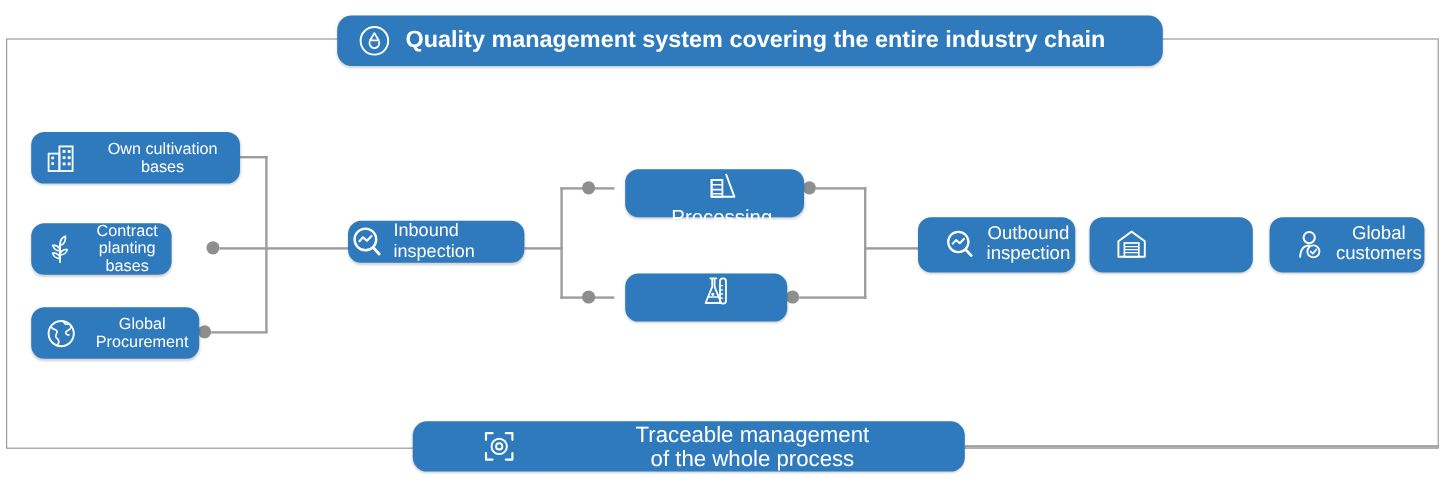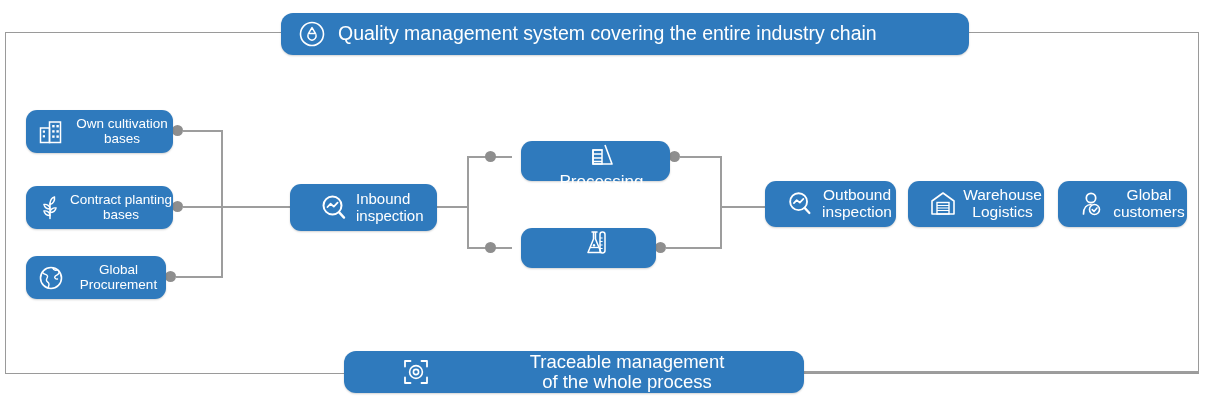--- a/index.html
+++ b/index.html
@@ -82,20 +82,21 @@
     width: 688px;
     height: 42px;
     border-radius: 12px;
     padding-left: 17px;
     gap: 12px;
   }
   .banner .lbl {
     font-size: 19.5px;
     text-align: left;
     white-space: nowrap;
+    font-weight: bold;
   }
 
   
   .banner-bottom {
     left: 344px;
     top: 351px;
     width: 460px;
     height: 42px;
     border-radius: 12px;
     padding-left: 56px;
@@ -108,32 +109,32 @@
 
   
   .src {
     height: 43px;
     border-radius: 11px;
     padding-left: 10px;
     gap: 5px;
   }
   .src .lbl { font-size: 13.5px; }
 
-  .src-1 { left: 26px; top: 110px; width: 147px; }
-  .src-2 { left: 26px; top: 186px; width: 147px; }
+  .src-1 { left: 26px; top: 110px; width: 174px; }
+  .src-2 { left: 26px; top: 186px; width: 117px; }
   .src-3 { left: 26px; top: 256px; width: 140px; }
 
   
   .inbound {
     left: 290px;
     top: 184px;
     width: 147px;
-    height: 47px;
-    border-radius: 11px;
-    padding-left: 28px;
+    height: 35px;
+    border-radius: 11px;
+    padding-left: 0;
     gap: 6px;
   }
   .inbound .lbl { font-size: 15px; text-align: left; }
 
   
   .mid {
     height: 40px;
     border-radius: 11px;
     padding-left: 12px;
     gap: 4px;
@@ -296,22 +297,20 @@
   </div>
 
   <div class="pill rgt ware">
     <span class="ico">
       <svg width="30" height="30" viewBox="0 0 30 30">
         <path d="M4 12 L15 4 L26 12 L26 25 L4 25 Z" fill="none" stroke="#ffffff" stroke-width="1.6" stroke-linejoin="round"></path>
         <rect x="9" y="13.5" width="12" height="11.5" fill="none" stroke="#ffffff" stroke-width="1.4"></rect>
         <path d="M9 16.5 L21 16.5 M9 19 L21 19 M9 21.5 L21 21.5" stroke="#ffffff" stroke-width="1.2"></path>
       </svg>
     </span>
-    <span class="lbl" style="flex:1;">Warehouse
-Logistics</span>
   </div>
 
   <div class="pill rgt cust">
     <span class="ico">
       <svg width="30" height="30" viewBox="0 0 30 30">
         <circle cx="13" cy="9" r="4.7" fill="none" stroke="#ffffff" stroke-width="1.7"></circle>
         <path d="M5.5 25 C5.5 18.5 9 15.5 13 15.5" fill="none" stroke="#ffffff" stroke-width="1.7" stroke-linecap="round"></path>
         <circle cx="16.5" cy="20.5" r="5" fill="none" stroke="#ffffff" stroke-width="1.6"></circle>
         <path d="M14.2 20.6 L16 22.4 L19 18.9" fill="none" stroke="#ffffff" stroke-width="1.5" stroke-linecap="round" stroke-linejoin="round"></path>
       </svg>

